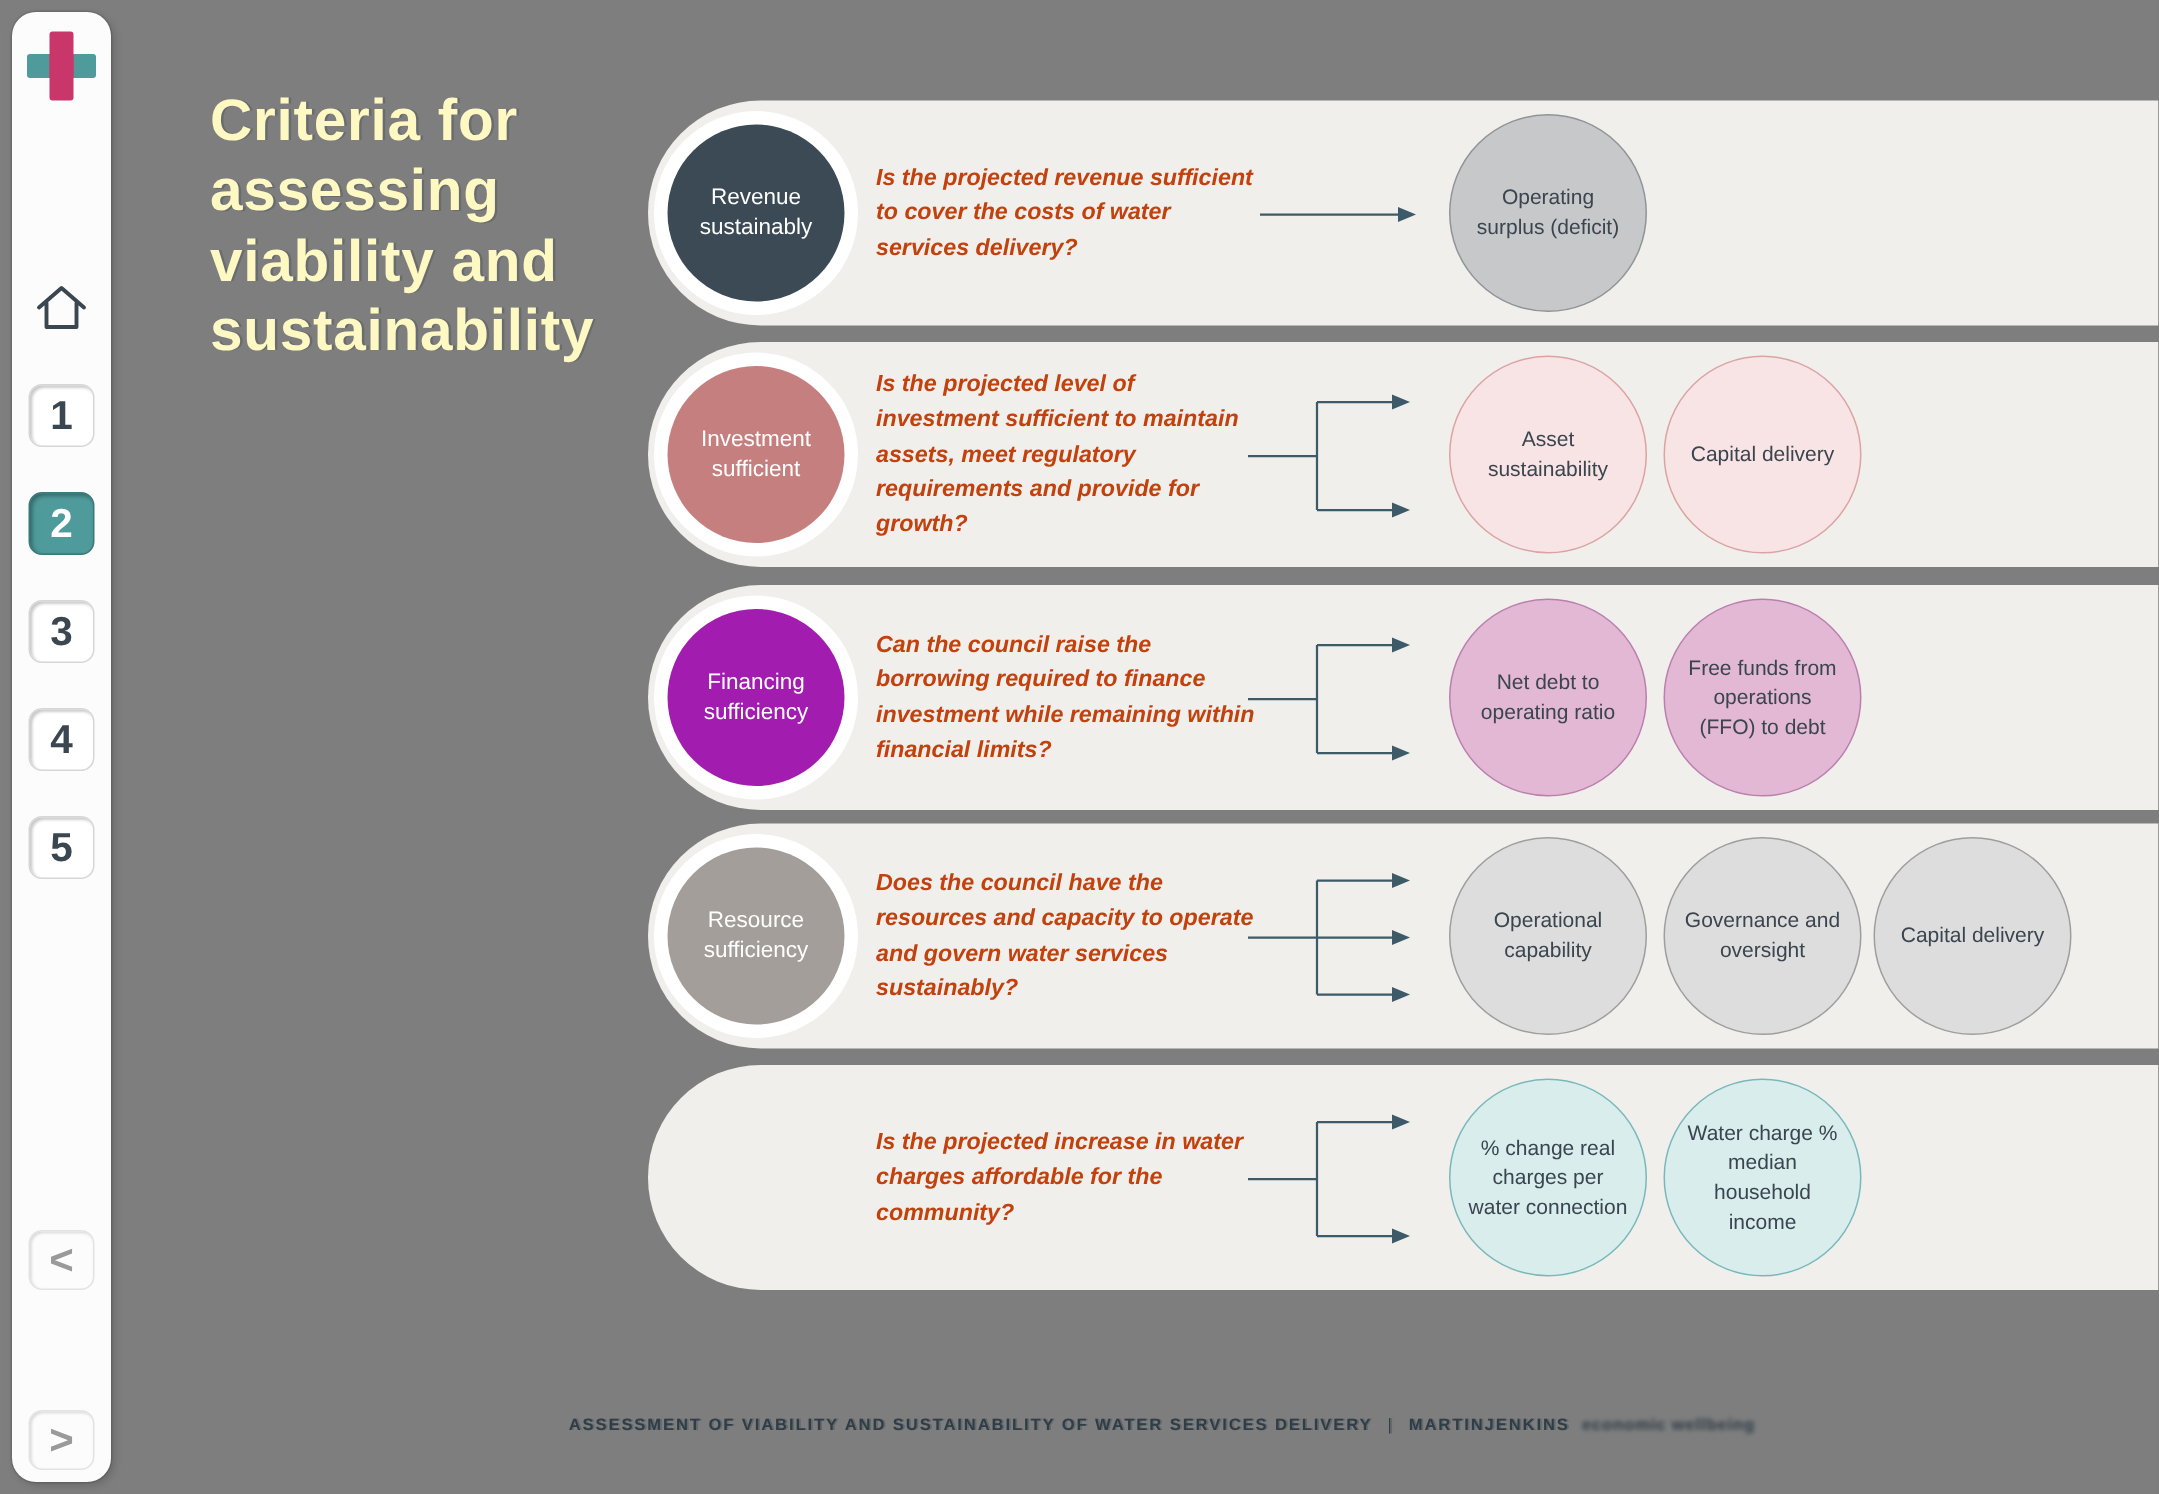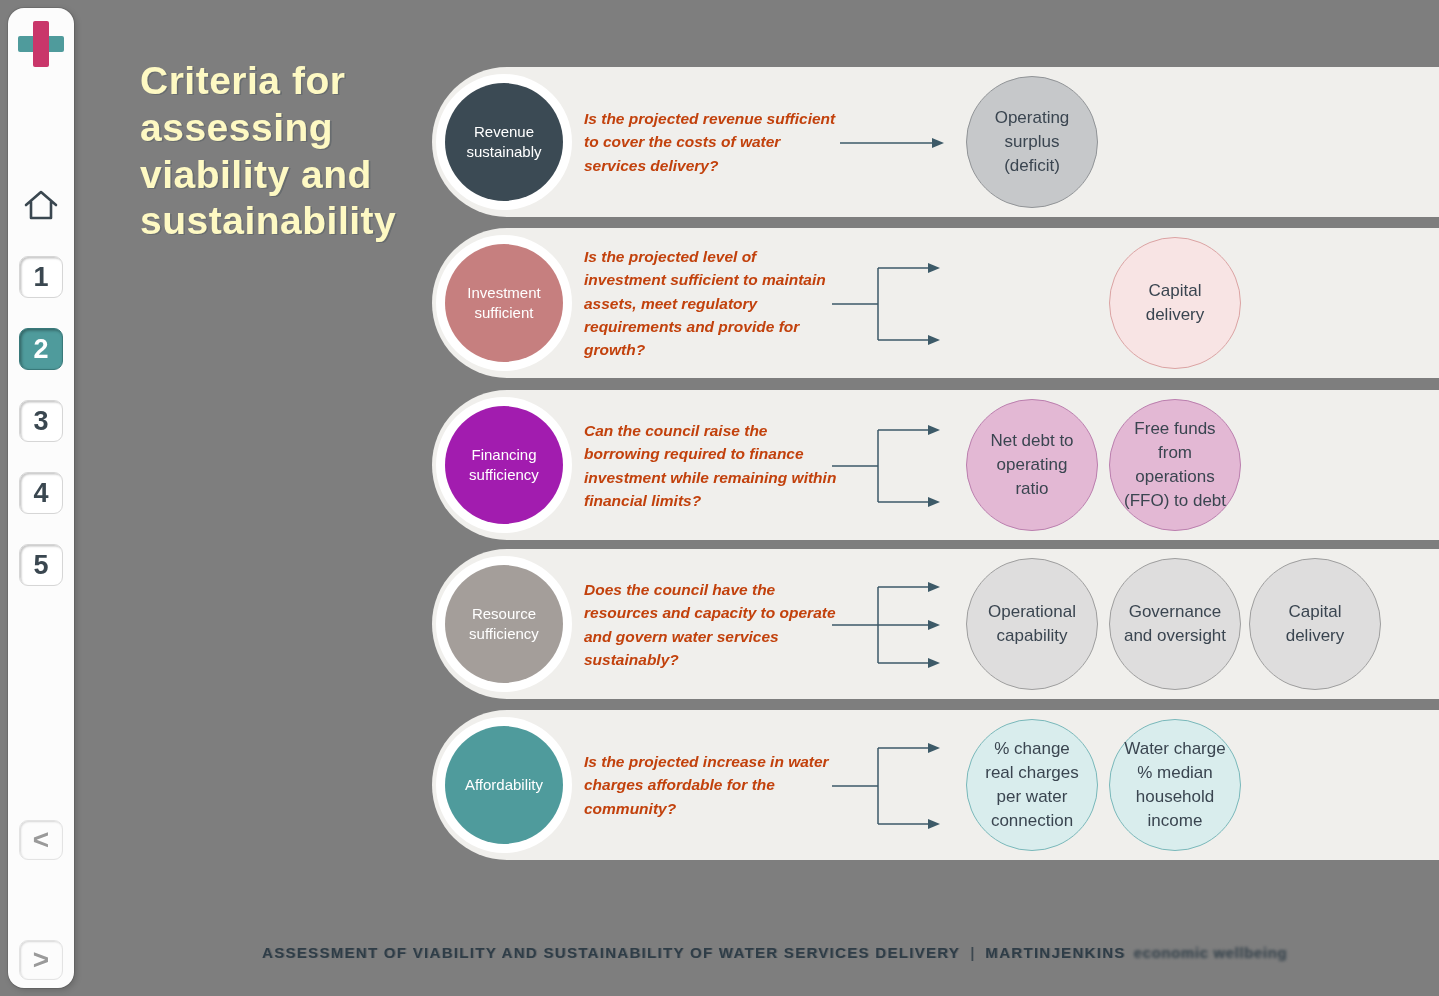--- a/index.html
+++ b/index.html
@@ -44,27 +44,27 @@
           display:flex; align-items:center; justify-content:center; text-align:center;
           font-size:15px; line-height:1.35; padding:0 14px; }
   .question { position:absolute; left:152px; top:50%; transform:translateY(-50%);
           width:258px; font-size:15.5px; font-weight:bold; font-style:italic;
           color:#c2410c; line-height:1.5; }
   .arrow { position:absolute; left:400px; top:0; }
   .arrow .ln { stroke:#3d5a68; stroke-width:1.5; fill:none; }
   .arrow .hd { fill:#3d5a68; stroke:none; }
   .outcome { position:absolute; top:9px; width:132px; height:132px; border-radius:50%;
           border:1px solid; display:flex; align-items:center; justify-content:center;
-          text-align:center; font-size:17px; line-height:1.4; color:#3a4550;
+          text-align:center; font-size:14px; line-height:1.4; color:#3a4550;
           padding:0 12px; }
   .oc0{left:534px}.oc1{left:677px}.oc2{left:817px}
 
   
   .footer { position:absolute; left:110px; right:0; top:944px; text-align:center;
-          font-size:15px; font-weight:bold; letter-spacing:1.3px; color:#2f3d47;
+          font-size:11px; font-weight:bold; letter-spacing:1.3px; color:#2f3d47;
           text-shadow:1.2px 0 0 rgba(47,61,71,.30); }
   .footer .sep { margin:0 10px; font-weight:normal; }
   .footer .tagline { filter:blur(1.4px); opacity:.85; margin-left:8px; letter-spacing:.6px; }
 </style>
 </head>
 <body>
 
 <div class="stage">
 
   <nav class="sidebar">
@@ -108,20 +108,21 @@
   <section class="band r1">
     <div class="ring">
       <div class="crit" style="background-color: rgb(198, 127, 127);">Investment sufficient</div>
     </div>
     <p class="question">Is the projected level of investment sufficient to maintain assets, meet regulatory requirements and provide for growth?</p>
     <svg class="arrow" width="118" height="150" viewBox="0 0 118 150">
       <path class="ln" d="M0,76 H46 M46,40 V112 M46,40 H98 M46,112 H98"></path>
       <polygon class="hd" points="96,35 108,40 96,45"></polygon>
       <polygon class="hd" points="96,107 108,112 96,117"></polygon>
     </svg>
+    <div class="outcome oc0" style="background-color: rgb(248, 228, 228); border-color: rgb(219, 163, 163);">Asset sustainability</div>
     <div class="outcome oc1" style="background-color: rgb(248, 228, 228); border-color: rgb(219, 163, 163);">Capital delivery</div>
   </section>
 
   <section class="band r2">
     <div class="ring">
       <div class="crit" style="background-color: #a21caf; text-align: center;">Financing sufficiency</div>
     </div>
     <p class="question">Can the council raise the borrowing required to finance investment while remaining within financial limits?</p>
     <svg class="arrow" width="118" height="150" viewBox="0 0 118 150">
       <path class="ln" d="M0,76 H46 M46,40 V112 M46,40 H98 M46,112 H98"></path>
@@ -142,23 +143,20 @@
       <polygon class="hd" points="96,33 108,38 96,43"></polygon>
       <polygon class="hd" points="96,71 108,76 96,81"></polygon>
       <polygon class="hd" points="96,109 108,114 96,119"></polygon>
     </svg>
     <div class="outcome oc0" style="background-color: rgb(222, 221, 221); border-color: rgb(158, 158, 158);">Operational capability</div>
     <div class="outcome oc1" style="background-color: rgb(222, 221, 221); border-color: rgb(158, 158, 158);">Governance and oversight</div>
     <div class="outcome oc2" style="background-color: rgb(222, 221, 221); border-color: rgb(158, 158, 158);">Capital delivery</div>
   </section>
 
   <section class="band r4">
-    <div class="ring">
-      <div class="crit" style="background-color: rgb(79, 155, 156);">Affordability</div>
-    </div>
     <p class="question">Is the projected increase in water charges affordable for the community?</p>
     <svg class="arrow" width="118" height="150" viewBox="0 0 118 150">
       <path class="ln" d="M0,76 H46 M46,38 V114 M46,38 H98 M46,114 H98"></path>
       <polygon class="hd" points="96,33 108,38 96,43"></polygon>
       <polygon class="hd" points="96,109 108,114 96,119"></polygon>
     </svg>
     <div class="outcome oc0" style="background-color: rgb(217, 237, 237); border-color: rgb(121, 184, 186);">% change real charges per water connection</div>
     <div class="outcome oc1" style="background-color: rgb(217, 237, 237); border-color: rgb(121, 184, 186);">Water charge % median household income</div>
   </section>
 

